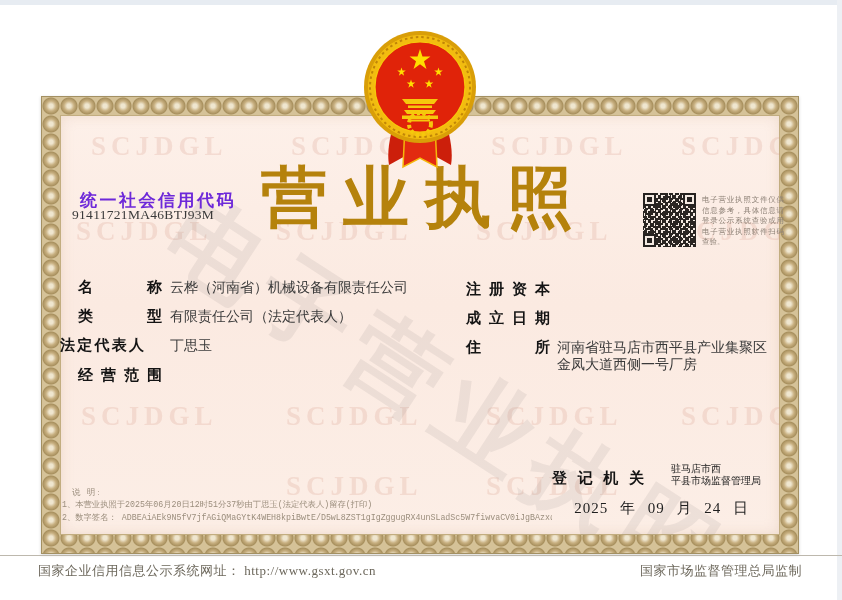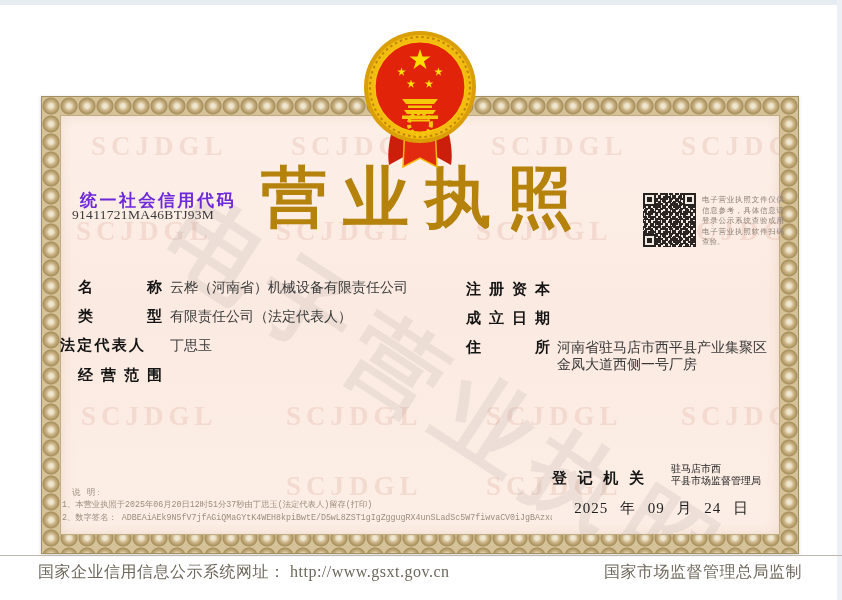--- a/index.html
+++ b/index.html
@@ -70,21 +70,21 @@
               letter-spacing:1px;word-spacing:7px;color:#1f1f1f;}
 
   .notes-heading{left:72px;top:487px;font-family:"Liberation Serif","DejaVu Serif",serif;
                  font-size:8.5px;letter-spacing:2px;color:#9b8e7d;}
   .note-line{left:62px;width:490px;font-family:Liberation Mono, monospace;
              font-size:8.3px;color:#9b8e7d;white-space:nowrap;overflow:hidden;}
   .note-1{top:499px}.note-2{top:512px}
 
   .footer-divider{position:absolute;left:0;top:555px;width:842px;height:1px;background:#bdb8ad;}
   .footer-text{position:absolute;top:562px;font-family:"Liberation Serif","DejaVu Serif",serif;
-               font-size:16px;letter-spacing:.5px;color:#6d685c;}
+               font-size:13px;letter-spacing:.5px;color:#6d685c;}
   .footer-left{left:38px}.footer-right{right:40px}
 </style>
 </head>
 <body>
 
 <div class="stage">
   <div class="top-strip"></div>
   <div class="right-strip"></div>
 
   <div class="certificate">

